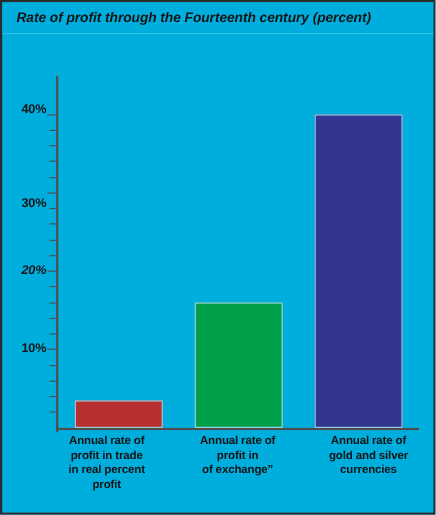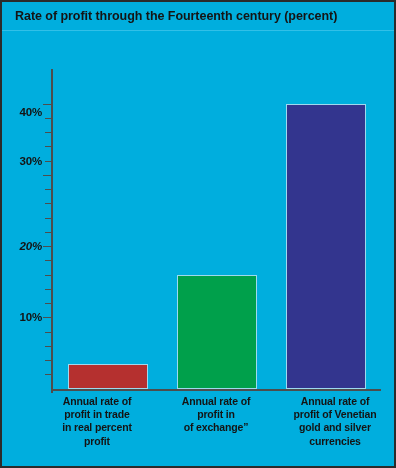--- a/index.html
+++ b/index.html
@@ -33,20 +33,21 @@
     border-bottom: 1px solid #31c0e8;
   }
   #title-band .fig-num {
     font-size: 12.5px;
     font-weight: 400;
     letter-spacing: 0.1px;
     white-space: pre;
   }
   #title-band .fig-title {
     font-size: 12.5px;
+    font-style: italic;
     font-weight: 600;
     letter-spacing: -0.05px;
     white-space: pre;
   }
 
   
   #plot {
     position: absolute;
     left: 0;
     top: 29px;
@@ -159,42 +160,41 @@
         <div class="tick major" style="top: 143.9px;"></div>
         <div class="tick minor" style="top: 129.66px;"></div>
         <div class="tick minor" style="top: 115.42px;"></div>
         <div class="tick minor" style="top: 101.18px;"></div>
         <div class="tick minor" style="top: 86.94px;"></div>
         <div class="tick major" style="top: 72.7px;"></div>
       </div>
     <div id="y-labels">
         <div class="ytick-label" style="top: 279.8px;">10%</div>
         <div class="ytick-label" style="top: 208.6px; font-style: italic;">20%</div>
-        <div class="ytick-label" style="top: 124px;">30%</div>
-        <div class="ytick-label" style="top: 75px;">40%</div>
+        <div class="ytick-label" style="top: 148px;">30%</div>
+        <div class="ytick-label" style="top: 63px;">40%</div>
       </div>
     <div id="bars">
         <div class="bar" title="3.5%" style="left: 65.6667px; width: 80px; bottom: 77px; height: 24.92px; background: rgb(181, 48, 47);"></div>
         <div class="bar" title="16%" style="left: 175px; width: 80px; bottom: 77px; height: 113.92px; background: rgb(0, 160, 75);"></div>
         <div class="bar" title="40%" style="left: 284.333px; width: 80px; bottom: 77px; height: 284.8px; background: rgb(51, 53, 142);"></div>
       </div>
     <div id="cat-labels">
         <div class="cat-label">
           <div>Annual rate of</div>
           <div>profit in trade</div>
           <div>in real percent</div>
           <div>profit</div>
         </div>
         <div class="cat-label">
           <div>Annual rate of</div>
           <div>profit in</div>
           <div>of exchange”</div>
         </div>
         <div class="cat-label">
           <div>Annual rate of</div>
-          <div>profit of Venetian</div>
           <div>gold and silver</div>
           <div>currencies</div>
         </div>
       </div>
   </div>
 
 </div>
 
 </body></html>

